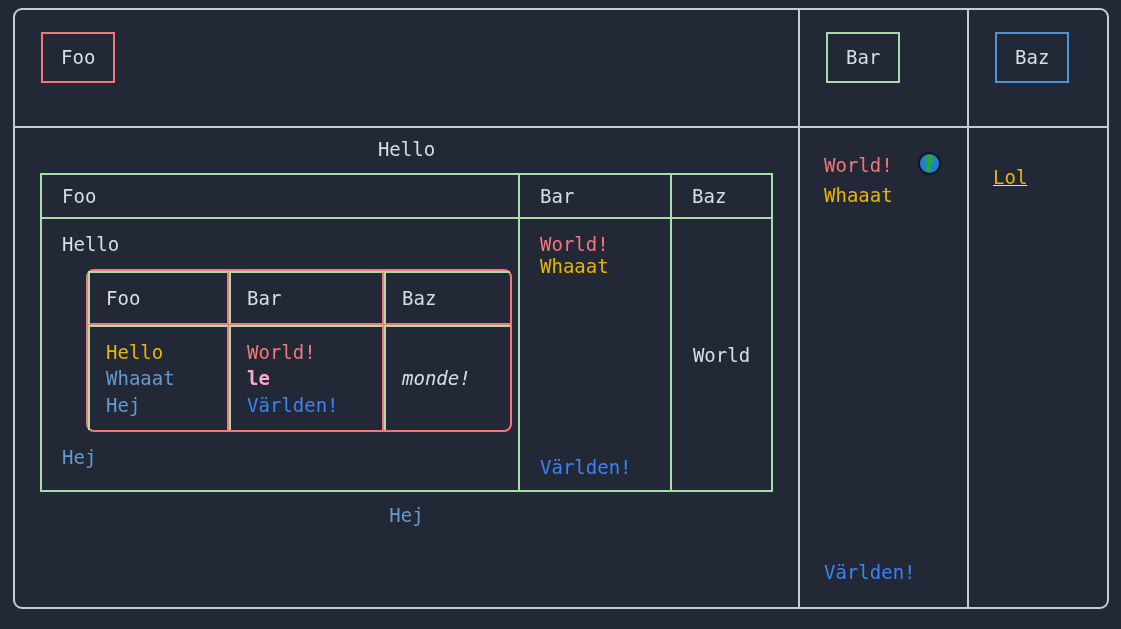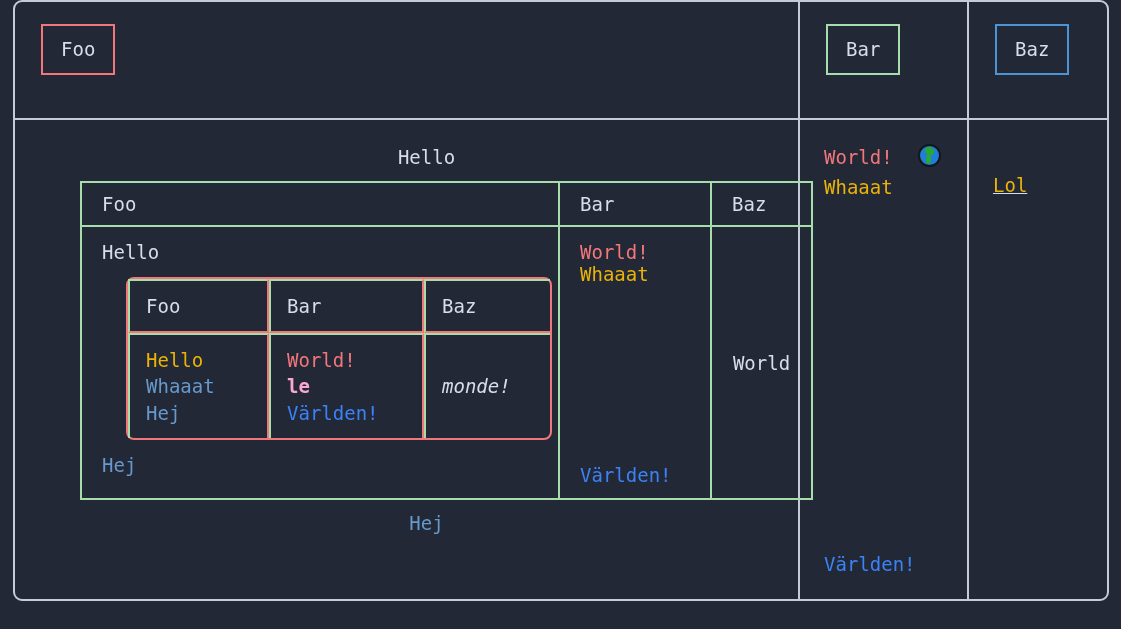--- a/index.html
+++ b/index.html
@@ -13,21 +13,21 @@
   body {
     font-family: "DejaVu Sans Mono", "Liberation Mono", monospace;
     font-size: 18px;
     color: #d8dee9;
   }
 
   
   #root {
     position: absolute;
     left: 13px;
-    top: 0;
+    top: 8px;
     width: 1096px;
     height: 601px;
     box-sizing: border-box;
   }
 
   table.t {
     border-collapse: separate;
     border-spacing: 0;
     table-layout: fixed;
   }
@@ -208,21 +208,21 @@
         <td class="o-cell sep-b">
           <div class="panel panel-top">
             <span class="chip chip-blue">Baz</span>
           </div>
         </td>
       </tr>
 
       <tr>
 
         <td class="o-cell sep-r">
-          <div style="padding:16px 25px;margin-left:40px;">
+          <div style="padding:0 25px;">
 
             <div class="cap">Hello</div>
 
             <table class="t mid">
               <colgroup>
                 <col style="width:478px">
                 <col style="width:152px">
                 <col style="width:101px">
               </colgroup>
               <tbody>
@@ -293,21 +293,21 @@
                 <span class="c-red">World!</span>
                 <span class="globe"></span>
               </div>
               <div class="c-grey">Whaaat</div>
             </div>
             <div class="panel-foot c-yellow">Världen!</div>
           </div>
         </td>
 
         <td class="o-cell">
-          <div class="panel" style="padding-top:50px;text-decoration:underline;">
+          <div class="panel" style="padding-top:34px;text-decoration:underline;">
             <div class="panel-body c-grey">Lol</div>
           </div>
         </td>
 
       </tr>
     </tbody>
   </table>
 
 </div>
 

